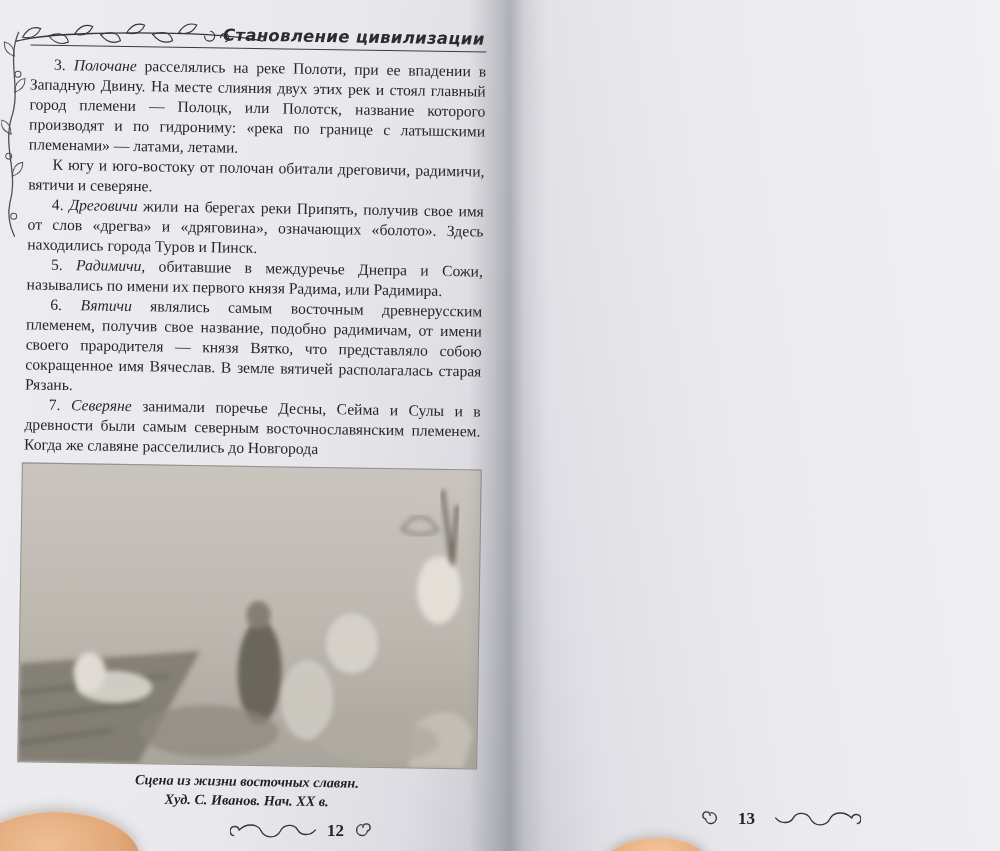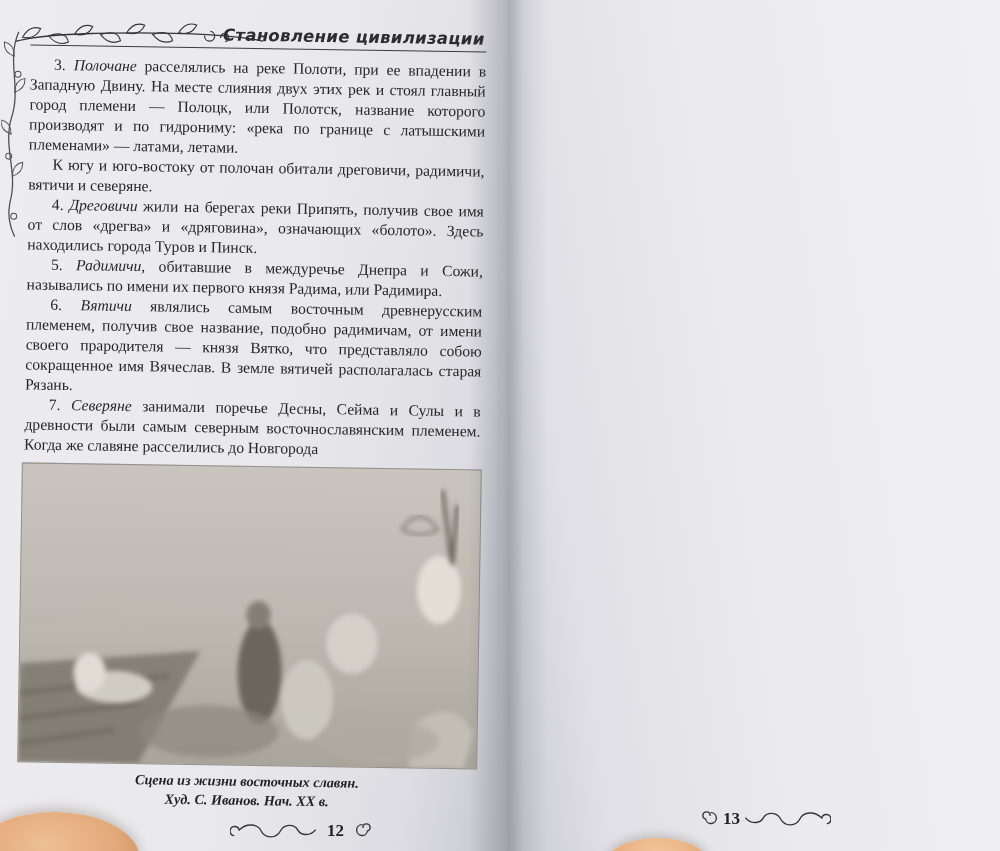--- a/index.html
+++ b/index.html
@@ -59,21 +59,21 @@
   }
   .pagenum{
     font-family:"Liberation Serif",serif;font-weight:bold;
     font-size:17px;color:#242428;padding:0 2px;
   }
   .flourish{height:22px;}
   .knot{width:88px;}
   .curl{width:18px;}
   .flip{transform:scaleX(-1);}
   .footer-abs-left{position:absolute;top:820px;left:230px;width:230px;display:flex;align-items:center;gap:7px;}
-  .footer-abs-right{position:absolute;top:808px;left:700px;width:230px;display:flex;align-items:center;gap:1px;}
+  .footer-abs-right{position:absolute;top:808px;left:700px;width:230px;display:flex;align-items:center;gap:16px;}
   
   .finger{position:absolute;border-radius:50%;}
   .finger-thumb-left{
     left:-30px;top:812px;width:170px;height:95px;
     background:radial-gradient(ellipse at 45% 35%,#eebf96 0%,#e2a878 55%,#c98f60 85%);
     box-shadow:0 -4px 12px rgba(90,60,30,.25);
   }
   .finger-center{
     left:605px;top:838px;width:105px;height:55px;
     background:radial-gradient(ellipse at 50% 30%,#f4c79c 0%,#e7ad7d 60%,#cf9265 90%);

